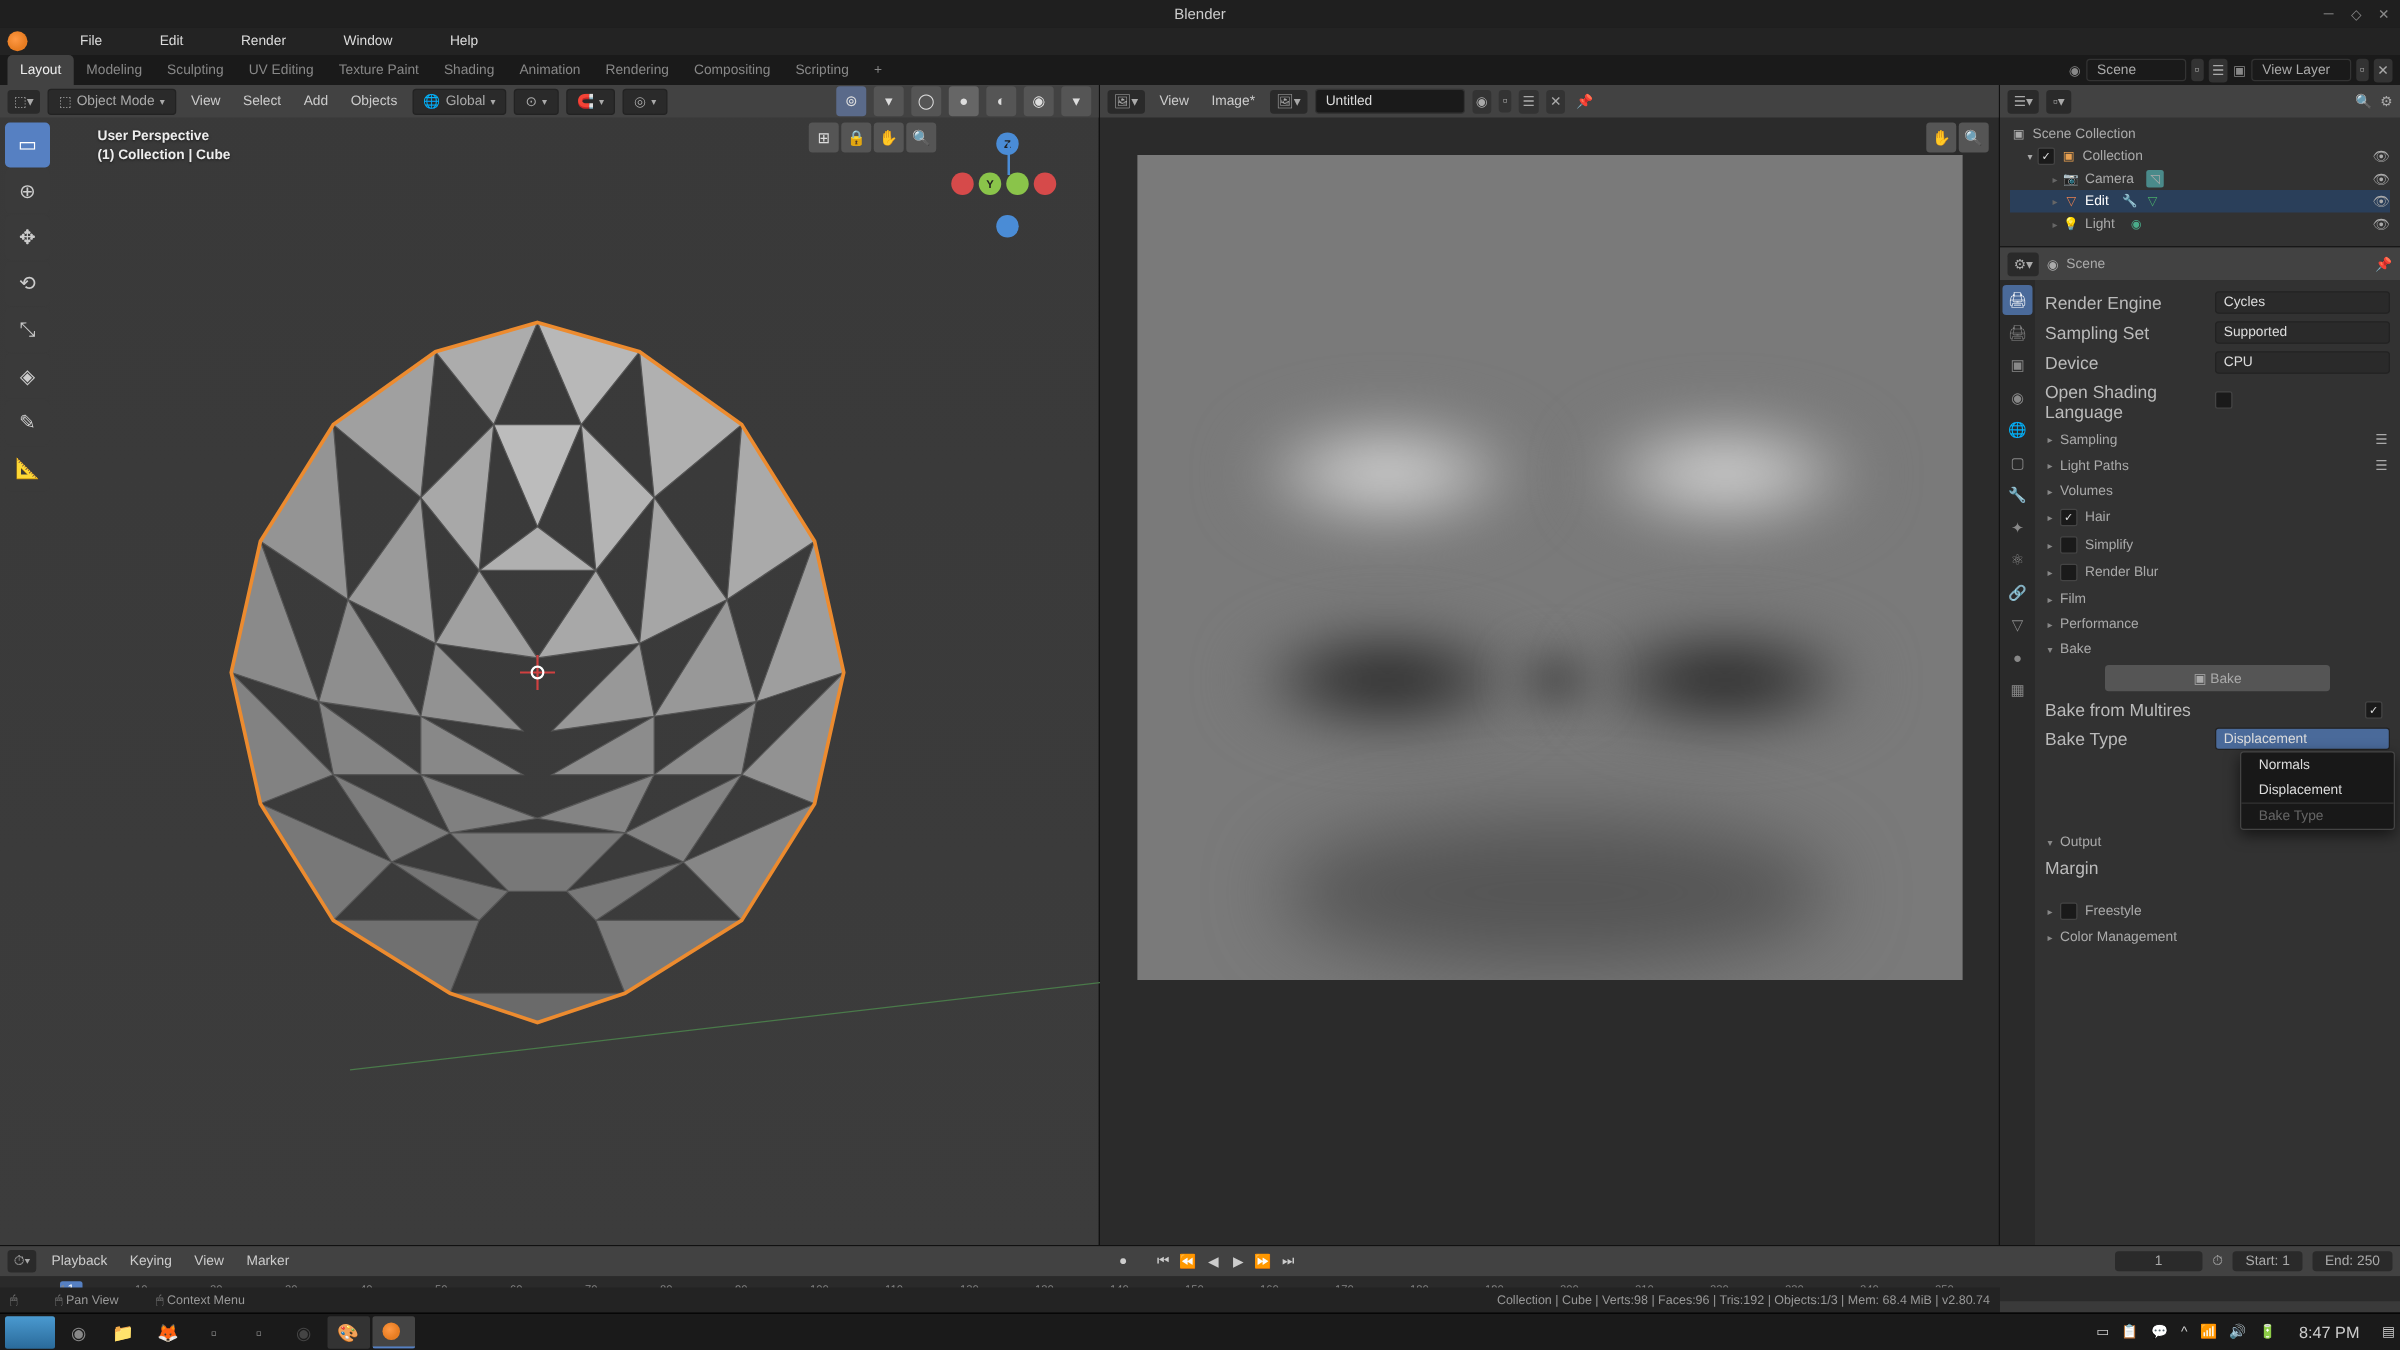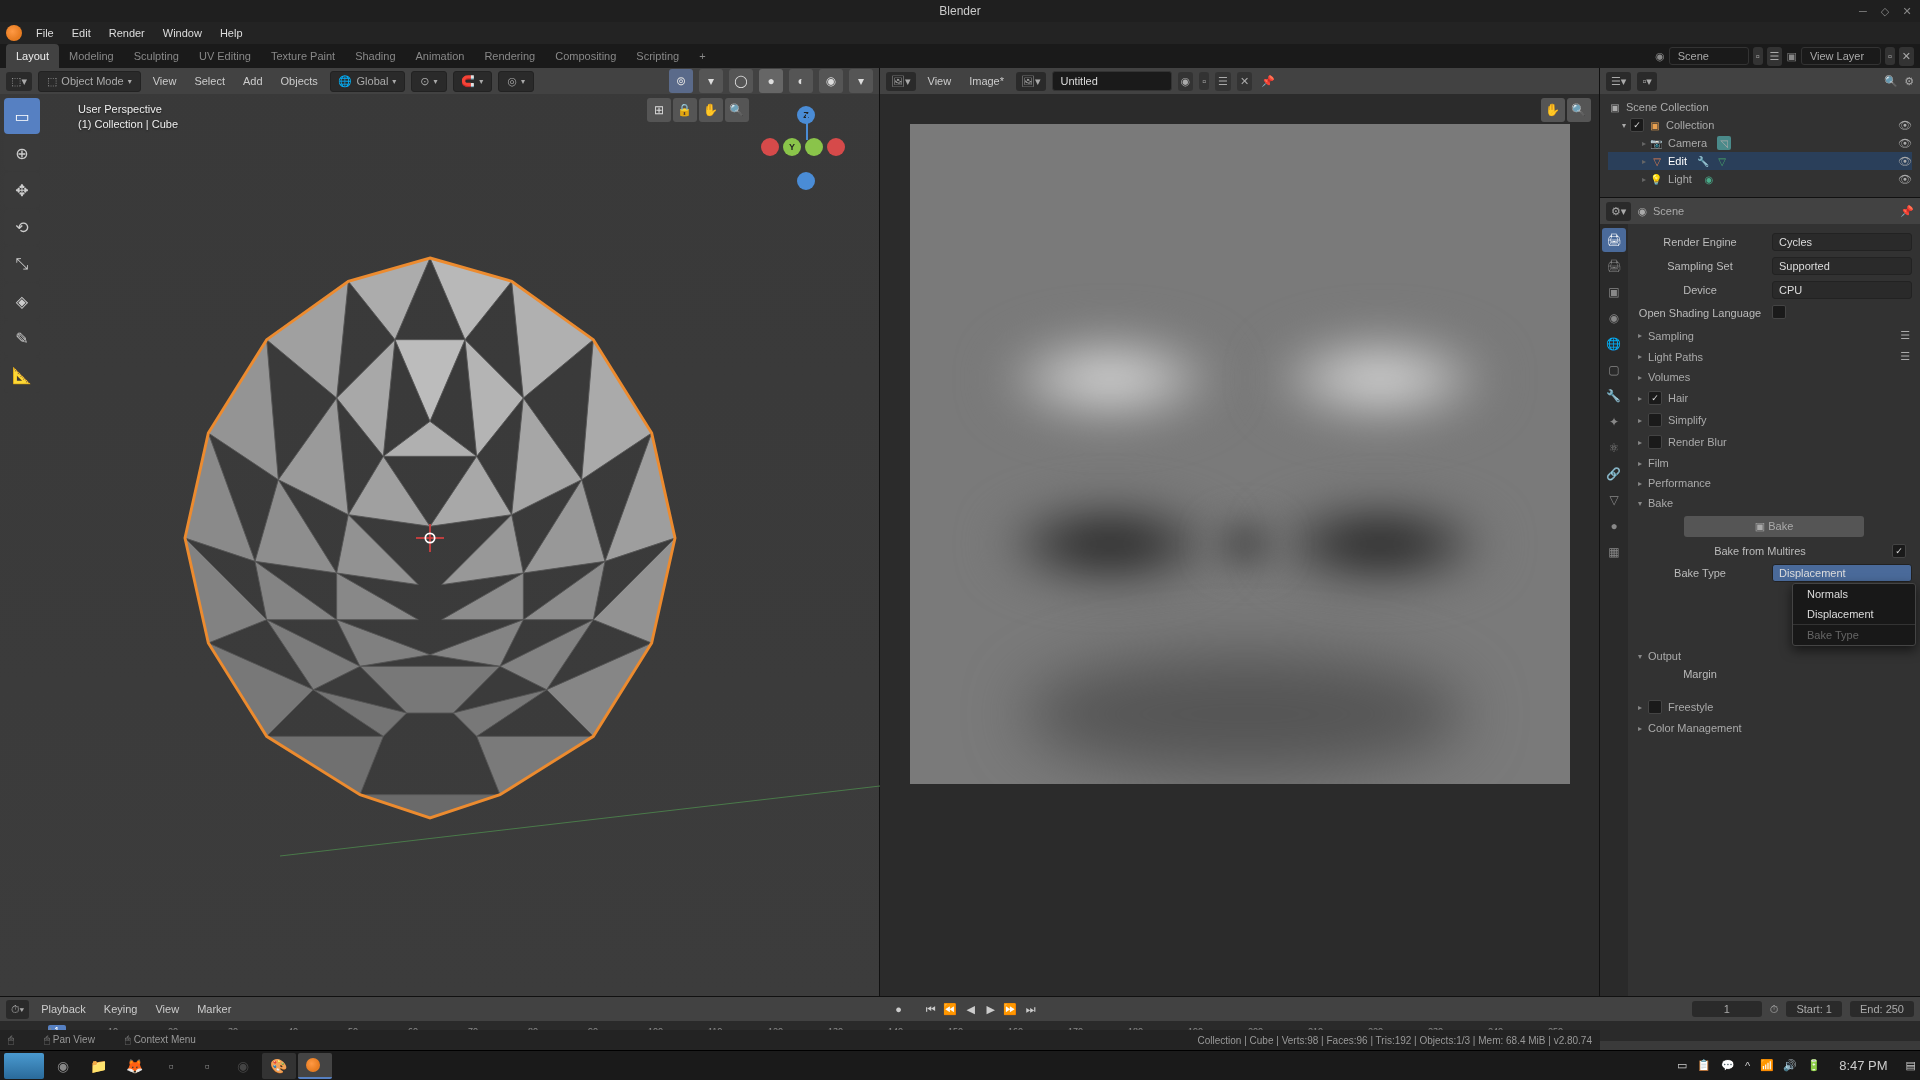--- a/index.html
+++ b/index.html
@@ -3,32 +3,32 @@
 <meta charset="utf-8">
 <style>
 * { margin: 0; padding: 0; box-sizing: border-box; font-family: -apple-system, BlinkMacSystemFont, "Segoe UI", sans-serif; user-select: none; }
 body { background: #1a1a1a; color: #aaa; font-size: 11px; width: 1920px; height: 1080px; overflow: hidden; position: relative; }
 .titlebar { height: 22px; background: #1f1f1f; display: flex; align-items: center; justify-content: center; position: relative; }
 .titlebar-title { color: #ccc; font-size: 12px; }
 .window-controls { position: absolute; right: 6px; display: flex; gap: 8px; }
 .window-controls span { width: 14px; height: 14px; display: inline-flex; align-items: center; justify-content: center; cursor: pointer; color: #888; }
 .menubar { height: 22px; background: #232323; display: flex; align-items: center; padding: 0 6px; gap: 2px; }
 .blender-icon { width: 16px; height: 16px; border-radius: 50%; background: radial-gradient(circle at 40% 40%, #ff9944 0%, #e87d22 60%); margin-right: 4px; }
-.menu-item { padding: 3px 8px; color: #ddd; cursor: pointer; border-radius: 3px; }
+.menu-item { padding: 3px 8px; color: #ddd; cursor: pointer; border-radius: 3px; margin-left: 28px; }
 .workspace-tabs { height: 24px; background: #1a1a1a; display: flex; align-items: stretch; padding: 0 6px; gap: 0; position: relative; }
 .ws-tab { padding: 4px 10px; color: #888; cursor: pointer; font-size: 11px; display: flex; align-items: center; }
 .ws-tab.active { background: #424242; color: #eee; border-radius: 4px 4px 0 0; }
 .ws-right { position: absolute; right: 6px; top: 0; height: 100%; display: flex; align-items: center; gap: 4px; }
 .ws-field { background: #1a1a1a; border: 1px solid #333; padding: 2px 8px; border-radius: 3px; font-size: 11px; display: flex; align-items: center; gap: 4px; min-width: 80px; }
 .main-area { display: flex; height: 928px; }
 .viewport3d { width: 880px; background: linear-gradient(180deg, #393939 0%, #3c3c3c 100%); position: relative; border-right: 1px solid #111; }
 .vp-header { height: 26px; background: #424242; display: flex; align-items: center; padding: 0 6px; gap: 6px; font-size: 11px; }
 .vp-dropdown { background: #2a2a2a; padding: 3px 8px; border-radius: 3px; display: flex; align-items: center; gap: 4px; cursor: pointer; border: 1px solid #222; }
 .vp-menu { padding: 3px 6px; cursor: pointer; color: #ccc; }
-.vp-info { position: absolute; top: 34px; left: 78px; color: #eee; font-size: 11px; line-height: 1.4; text-shadow: 0 1px 2px rgba(0,0,0,0.5); }
+.vp-info { position: absolute; top: 34px; left: 78px; color: #eee; font-size: 11px; line-height: 1.4; text-shadow: 0 1px 2px rgba(0,0,0,0.5); font-weight: bold; }
 .toolbar-left { position: absolute; top: 30px; left: 4px; width: 36px; display: flex; flex-direction: column; gap: 1px; }
 .tool-btn { width: 36px; height: 36px; background: #3a3a3a; border-radius: 4px; display: flex; align-items: center; justify-content: center; cursor: pointer; color: #ccc; font-size: 16px; }
 .tool-btn.active { background: #5680c2; color: #fff; }
 .gizmo { position: absolute; top: 38px; right: 30px; width: 88px; height: 88px; }
 .gizmo-circle { position: absolute; width: 18px; height: 18px; border-radius: 50%; display: flex; align-items: center; justify-content: center; font-size: 9px; font-weight: bold; color: #222; }
 .vp-icons { position: absolute; top: 30px; right: 130px; display: flex; gap: 2px; }
 .vp-icon { width: 24px; height: 24px; background: #555; border-radius: 3px; display: flex; align-items: center; justify-content: center; cursor: pointer; color: #ddd; font-size: 12px; }
 .mesh { position: absolute; top: 120px; left: 80px; width: 700px; height: 700px; }
 .image-editor { width: 720px; background: #2b2b2b; position: relative; border-right: 1px solid #111; }
 .ie-header { height: 26px; background: #424242; display: flex; align-items: center; padding: 0 6px; gap: 6px; }
@@ -41,21 +41,21 @@
 .tree-row { display: flex; align-items: center; padding: 2px 0; gap: 4px; cursor: pointer; }
 .tree-row.selected { background: #2a3f5a; }
 .tree-icon { width: 14px; height: 14px; display: inline-flex; align-items: center; justify-content: center; font-size: 10px; }
 .props-header { height: 26px; background: #424242; display: flex; align-items: center; padding: 0 6px; gap: 6px; }
 .props-body { flex: 1; display: flex; }
 .props-tabs { width: 28px; background: #2a2a2a; display: flex; flex-direction: column; padding: 4px 0; gap: 2px; }
 .ptab { width: 24px; height: 24px; margin: 0 auto; border-radius: 3px; display: flex; align-items: center; justify-content: center; cursor: pointer; font-size: 12px; color: #888; }
 .ptab.active { background: #4a6a9a; color: #fff; }
 .props-content { flex: 1; padding: 6px 8px; overflow-y: auto; }
 .prop-row { display: flex; align-items: center; padding: 3px 0; gap: 8px; }
-.prop-label { flex: 1; text-align: center; font-size: 11px; color: #bbb; }
+.prop-label { flex: 1; text-align: left; font-size: 14px; color: #bbb; }
 .prop-field { width: 140px; background: #2a2a2a; border: 1px solid #222; padding: 2px 6px; border-radius: 3px; font-size: 11px; cursor: pointer; color: #ddd; }
 .prop-section { display: flex; align-items: center; padding: 3px 2px; gap: 6px; cursor: pointer; margin-top: 2px; }
 .prop-section .arrow { font-size: 8px; color: #888; }
 .prop-checkbox { width: 14px; height: 14px; background: #1a1a1a; border: 1px solid #444; border-radius: 2px; display: inline-flex; align-items: center; justify-content: center; font-size: 9px; }
 .prop-checkbox.checked::after { content: "✓"; color: #ddd; }
 .bake-btn { width: 65%; margin: 4px auto; background: #555; padding: 4px; text-align: center; border-radius: 3px; cursor: pointer; font-size: 11px; }
 .dropdown-menu { position: absolute; background: #181818; border: 1px solid #444; border-radius: 3px; box-shadow: 0 4px 12px rgba(0,0,0,0.6); z-index: 100; }
 .dropdown-item { padding: 4px 14px; cursor: pointer; font-size: 11px; color: #ddd; }
 .dropdown-header { padding: 4px 14px; color: #666; font-size: 11px; border-top: 1px solid #333; }
 .timeline-area { height: 60px; background: #323232; border-top: 1px solid #111; }

